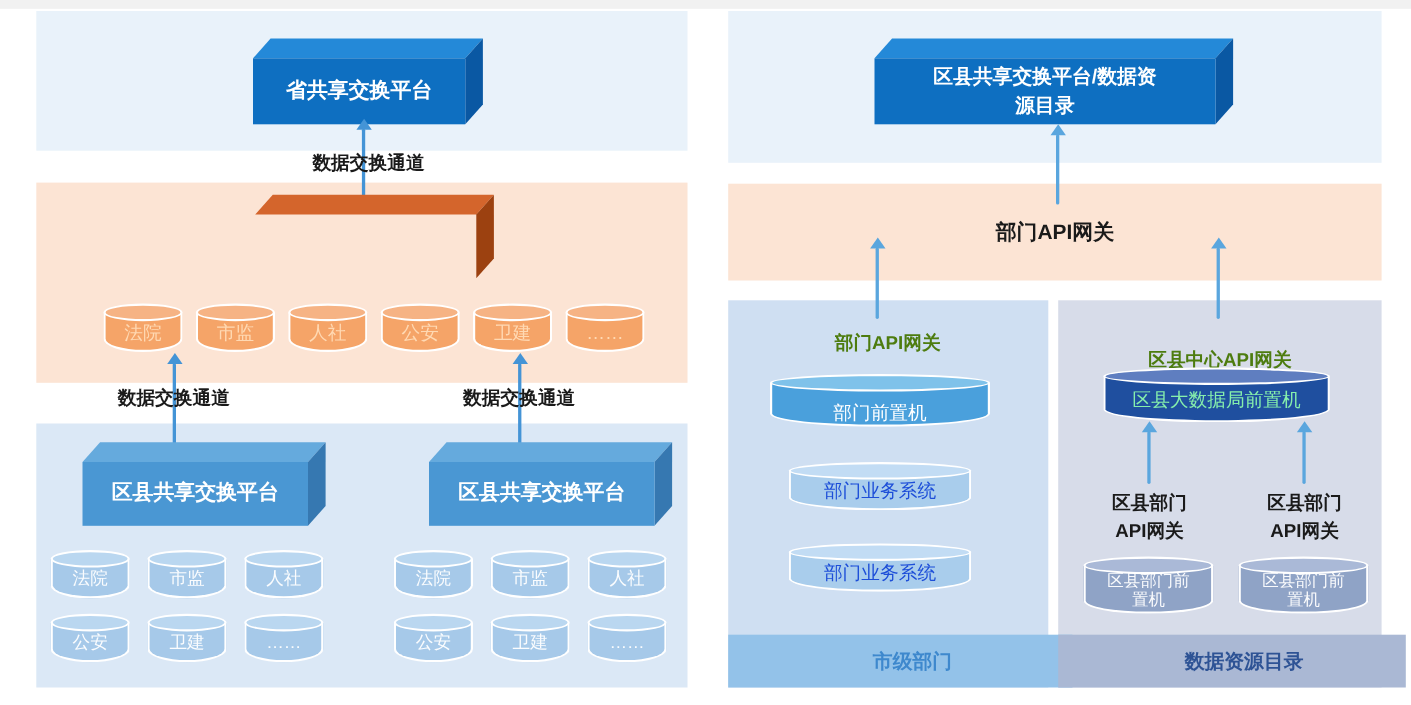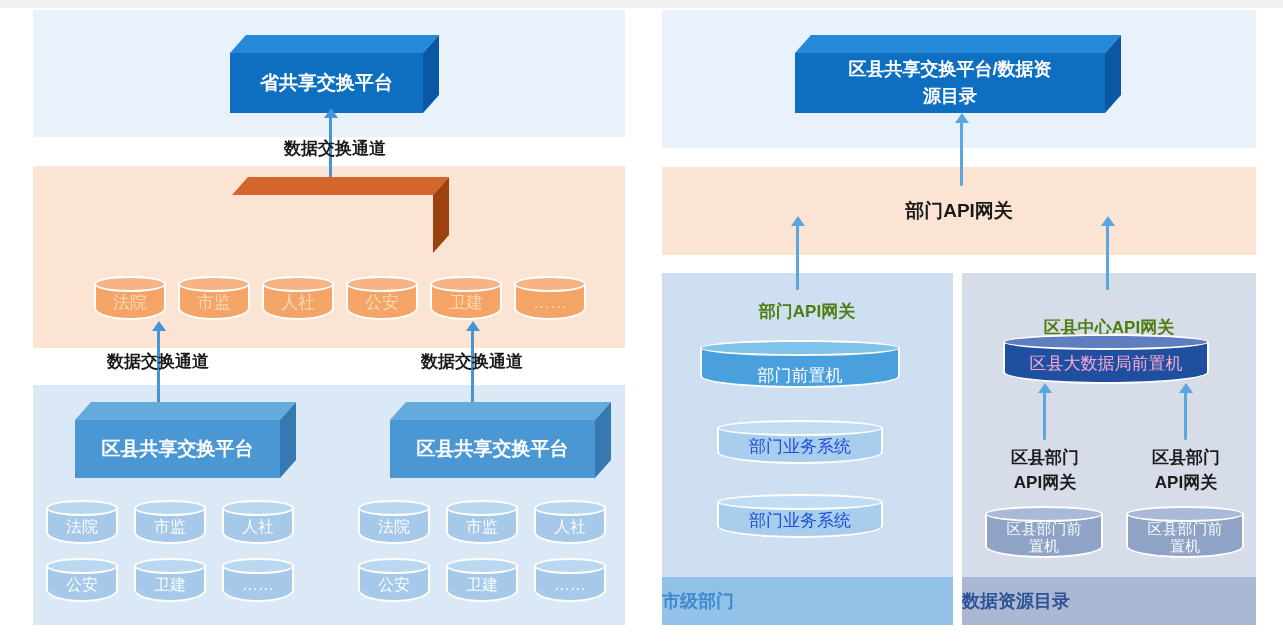--- a/index.html
+++ b/index.html
@@ -41,21 +41,21 @@
     content:"";position:absolute;box-sizing:border-box;
     left:-2px;top:-8px;width:calc(100% + 4px);height:16px;
     border:2px solid #fff;border-radius:50%;background:var(--top);
   }
   .cyl .lbl{position:relative;z-index:1;padding-top:4px;text-align:center;line-height:1.15;}
   .cyl-abs{position:absolute;}
   .cyl-orange{--body:#f5a468;--top:#f6b384;color:#ffd9b3;font-size:17px;}
   .cyl-pale  {--body:#a6c9e9;--top:#bad7f0;color:rgba(255,255,255,.95);font-size:16px;}
   .cyl-mid   {--body:#4aa0dc;--top:#7fc2ea;color:#fff;font-size:17px;}
   .cyl-soft  {--body:#a9cdec;--top:#c2dcf4;color:#1d4ed8;font-size:17px;}
-  .cyl-dark  {--body:#1f4f9f;--top:#5f7ec0;color:#f9a8d4;font-size:17px;align-items:center;}
+  .cyl-dark  {--body:#1f4f9f;--top:#5f7ec0;color:#86efac;font-size:17px;align-items:center;}
   .cyl-gray  {--body:#8fa3c6;--top:#aab9d7;color:rgba(255,255,255,.95);font-size:15px;}
 
   .cylrow{position:absolute;display:flex;}
 
   
   .ar{position:absolute;width:3px;border-radius:2px;background:#4494d6;}
   .ar::before{
     content:"";position:absolute;left:-5.5px;top:-9px;
     border-left:7px solid transparent;border-right:7px solid transparent;
     border-bottom:10px solid #4494d6;
@@ -77,22 +77,22 @@
   .bandtitle{
     position:absolute;left:662px;top:167px;width:594px;height:88px;
     display:flex;align-items:center;justify-content:center;
     font-size:19px;font-weight:bold;color:#1a1a1a;
   }
   .gwlabel{
     position:absolute;font-size:17px;font-weight:bold;color:#1a1a1a;
     text-align:center;line-height:25px;word-break:break-all;
   }
   .footerbar{
-    position:absolute;height:48px;display:flex;align-items:center;
-    font-size:18px;font-weight:bold;
+    position:absolute;height:48px;display:flex;align-items:center;justify-content:center;
+    font-size:18px;font-weight:bold;padding-left:22px;
   }
   .boxlabel{font-size:19px;line-height:1.45;}
   .boxlabel-wrap{font-size:18px;line-height:1.5;word-break:break-all;padding:0 45px;}
 </style>
 </head>
 <body>
 
 <div class="canvas">
   <div class="topstrip"></div>
 

